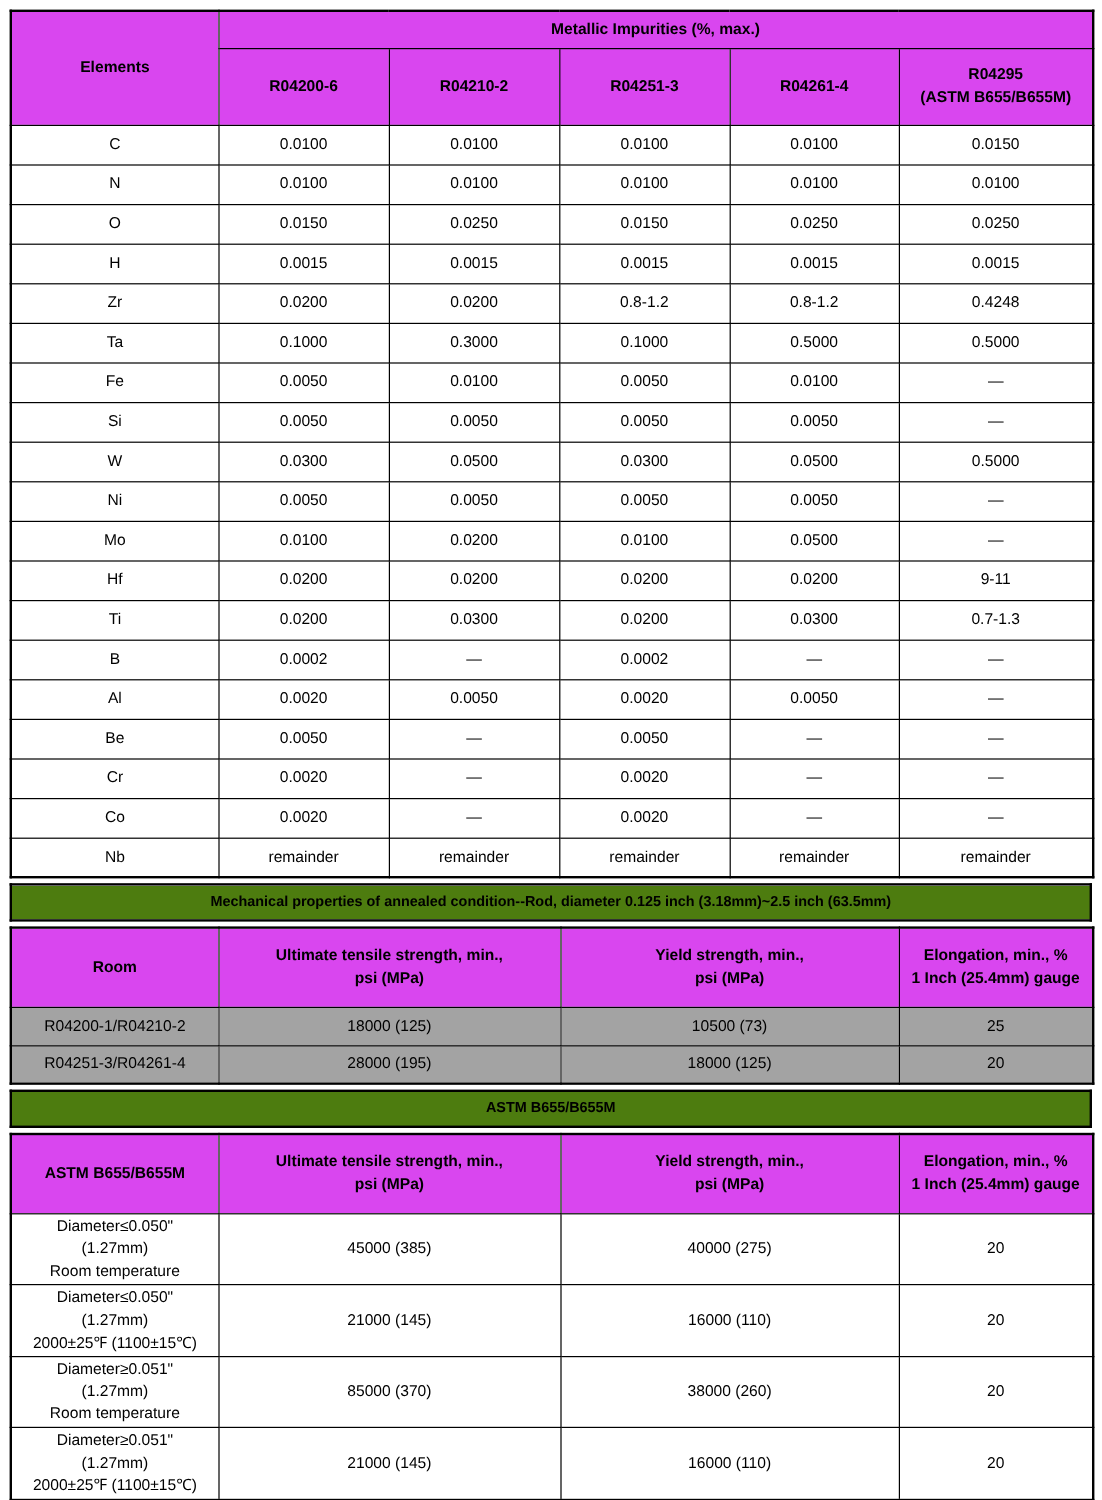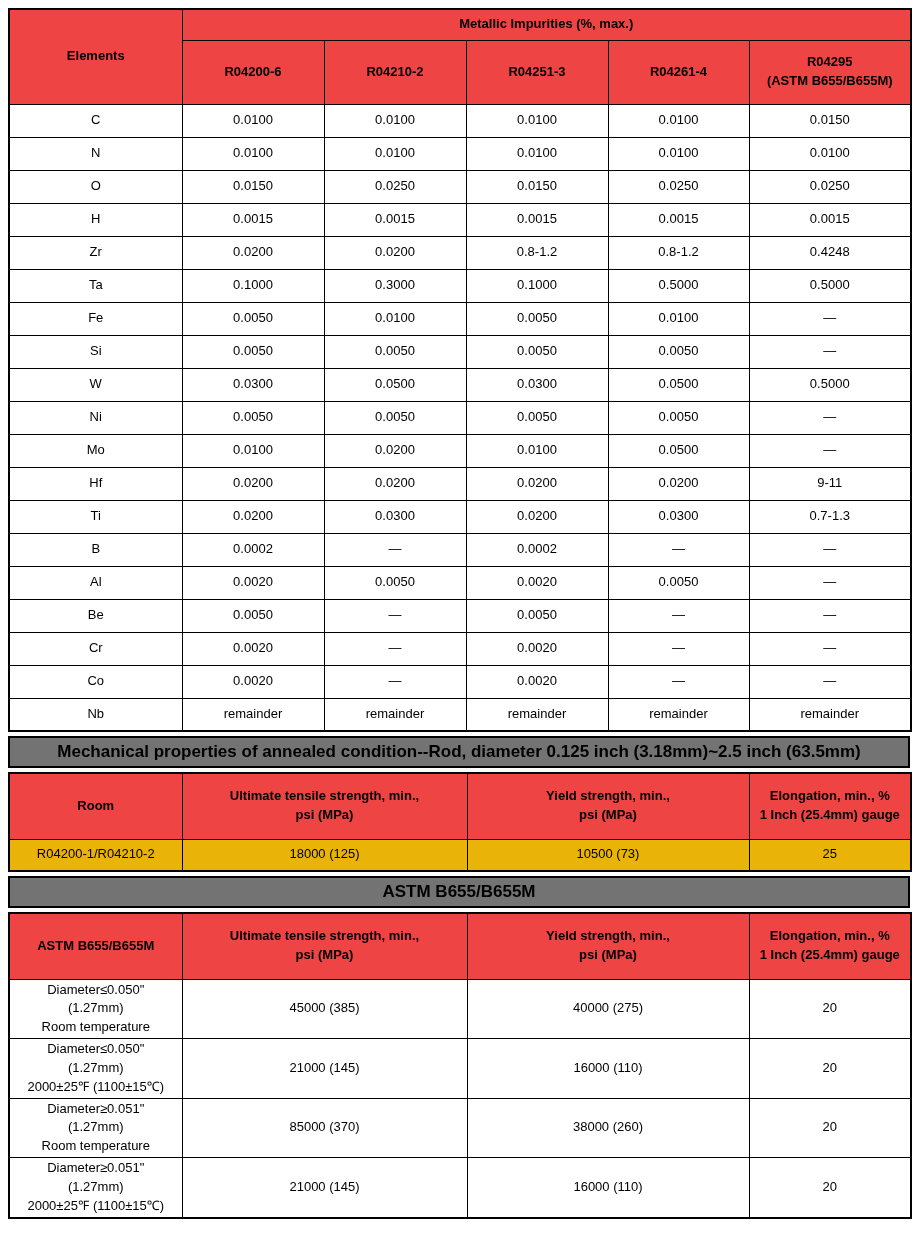--- a/index.html
+++ b/index.html
@@ -23,38 +23,38 @@
     border: 1px solid #000000;
     text-align: center;
     vertical-align: middle;
     white-space: pre-line;
     padding: 1px 2px;
     font-size: 13px;
     line-height: 1.45;
     overflow: hidden;
   }
   th {
-    background: #ef4444;
+    background: #d946ef;
     font-weight: bold;
     margin-top: 36px;
   }
   
   .t1 .group-row th { height: 31px; }
   .t1 .cols-row th { height: 64px; }
   .t1 tbody td { height: 33px; background: #ffffff; }
   
   .band td {
-    background: #737373;
+    background: #4d7c0f;
     font-weight: bold;
     height: 30px;
-    font-size: 17px;
+    font-size: 12px;
   }
   
   .t3 thead th, .t5 thead th { height: 66px; }
-  .t3 tbody td { height: 32px; background: #eab308; }
+  .t3 tbody td { height: 32px; background: #a3a3a3; }
   .t5 tbody td { height: 58px; background: #ffffff; }
 </style>
 </head>
 <body>
 
 <table class="t1">
   <colgroup>
     <col style="width:173px">
       <col style="width:142px">
       <col style="width:142px">
@@ -258,20 +258,26 @@
 1 Inch (25.4mm) gauge</th>
     </tr>
   </thead>
   <tbody>
       <tr>
         <td>R04200-1/R04210-2</td>
         <td>18000 (125)</td>
         <td>10500 (73)</td>
         <td>25</td>
       </tr>
+      <tr>
+        <td>R04251-3/R04261-4</td>
+        <td>28000 (195)</td>
+        <td>18000 (125)</td>
+        <td>20</td>
+      </tr>
     </tbody>
 </table>
 
 <table class="band">
   <tbody>
       <tr>
     <td>ASTM B655/B655M</td>
   </tr>
 </tbody>
   </table>

